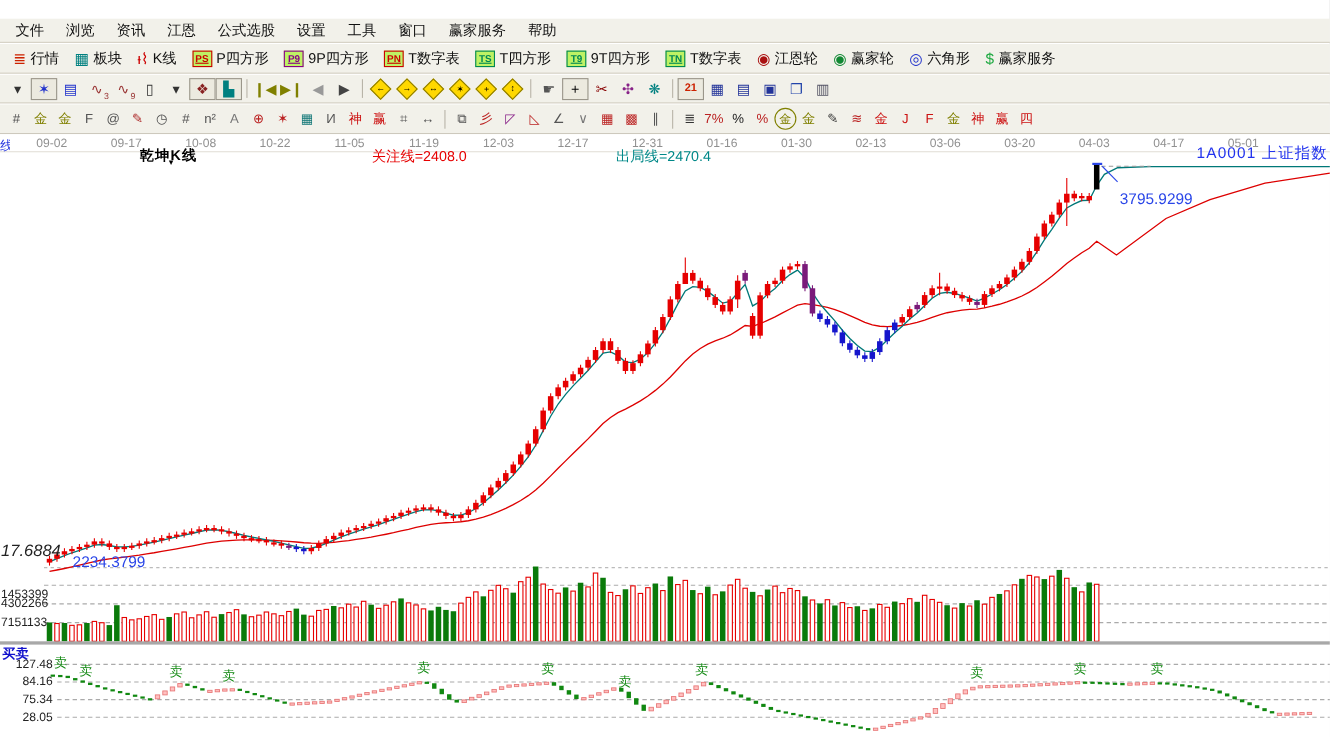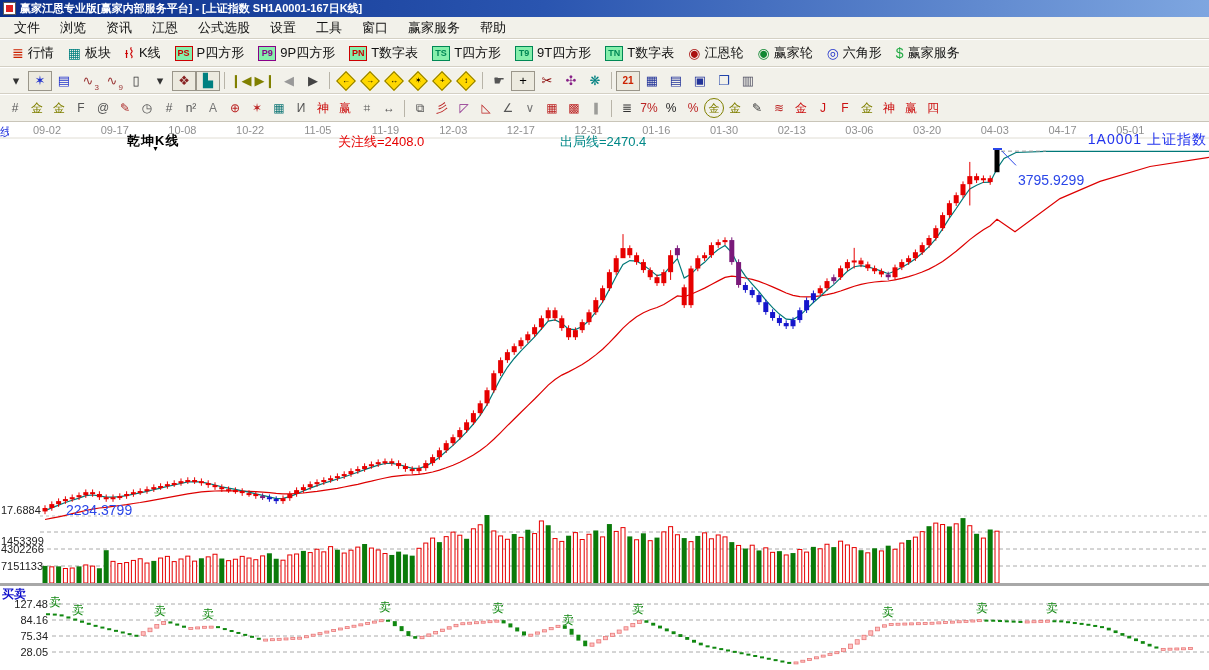--- a/index.html
+++ b/index.html
@@ -13,21 +13,21 @@
   #app-icon::after{content:"";position:absolute;left:2px;top:2px;width:7px;height:7px;background:#d22;}
   
   #menubar{position:absolute;left:0;top:17px;width:1209px;height:22px;background:#f2f1ea;
     border-bottom:1px solid #d4d0c4;display:flex;align-items:center;gap:0;padding-left:4px;box-sizing:border-box;}
   .menu-item{font-size:13px;color:#111;padding:2px 10px;cursor:default;}
   
   #toolbar-main{position:absolute;left:0;top:40px;width:1209px;height:27px;background:#f2f1ea;
     border-bottom:1px solid #d4d0c4;display:flex;align-items:center;gap:2px;padding-left:6px;box-sizing:border-box;}
   .tbm-item{display:flex;align-items:center;gap:4px;font-size:13px;color:#111;padding:2px 6px;}
   .badge{display:inline-flex;align-items:center;justify-content:center;width:16px;height:13px;
-    font-size:9px;font-weight:bold;border:1px solid currentColor;background:#86efac;}
+    font-size:9px;font-weight:bold;border:1px solid currentColor;background:#bef264;text-decoration:underline;}
   .ring{font-size:14px;line-height:13px;}
   
   #toolbar-icons{position:absolute;left:0;top:68px;width:1209px;height:26px;background:#f2f1ea;
     border-bottom:1px solid #d4d0c4;display:flex;align-items:center;padding-left:4px;box-sizing:border-box;}
   #toolbar-draw{position:absolute;left:0;top:95px;width:1209px;height:27px;background:#f2f1ea;
     border-bottom:1px solid #c9c5b9;display:flex;align-items:center;padding-left:4px;box-sizing:border-box;}
   .cell{width:24px;height:20px;display:flex;align-items:center;justify-content:center;font-size:13px;position:relative;}
   .cell.boxed{border:1px solid #9a968a;background:#eceadf;box-sizing:border-box;}
   .cell .sub{position:absolute;right:1px;bottom:-1px;font-size:8px;color:#993333;}
   .dcell{width:22px;height:20px;display:flex;align-items:center;justify-content:center;font-size:12px;}
@@ -40,33 +40,29 @@
   #chart svg{position:absolute;left:0;top:0;}
   .ovl{position:absolute;white-space:nowrap;}
   #left-tab{left:0;top:2px;color:#2233dd;font-size:12px;width:9px;overflow:hidden;}
   #kline-label{left:127px;top:10px;font-size:13px;font-weight:bold;color:#000;letter-spacing:1px;}
   #kline-caret{left:152px;top:23px;font-size:7px;color:#000;}
   #watch-line{left:338px;top:11px;font-size:13px;color:#e60000;}
   #exit-line{left:560px;top:11px;font-size:13px;color:#008888;}
   #symbol-label{right:2px;top:9px;font-size:14px;color:#2233ee;letter-spacing:1px;}
   #last-price{left:1018px;top:50px;font-size:14px;color:#2a46e8;}
   #start-price{left:66px;top:380px;font-size:14px;color:#2a46e8;}
-  #price-axis-label{left:1px;top:382px;font-size:11px;color:#222;}
+  #price-axis-label{left:1px;top:370px;font-size:15px;color:#222;font-style:italic;}
   .volax{left:1px;font-size:11px;color:#222;}
   #ind-name{left:2px;top:464px;font-size:12px;font-weight:bold;color:#1111cc;}
   .indax{left:2px;width:46px;text-align:right;font-size:11px;color:#222;}
 </style>
 </head>
 <body>
 
 <div id="app">
-  <div id="titlebar">
-    <span id="app-icon"></span>
-    <span>赢家江恩专业版[赢家内部服务平台] - [上证指数  SH1A0001-167日K线]</span>
-  </div>
   <div id="menubar">
       <div class="menu-item">文件</div>
       <div class="menu-item">浏览</div>
       <div class="menu-item">资讯</div>
       <div class="menu-item">江恩</div>
       <div class="menu-item">公式选股</div>
       <div class="menu-item">设置</div>
       <div class="menu-item">工具</div>
       <div class="menu-item">窗口</div>
       <div class="menu-item">赢家服务</div>

